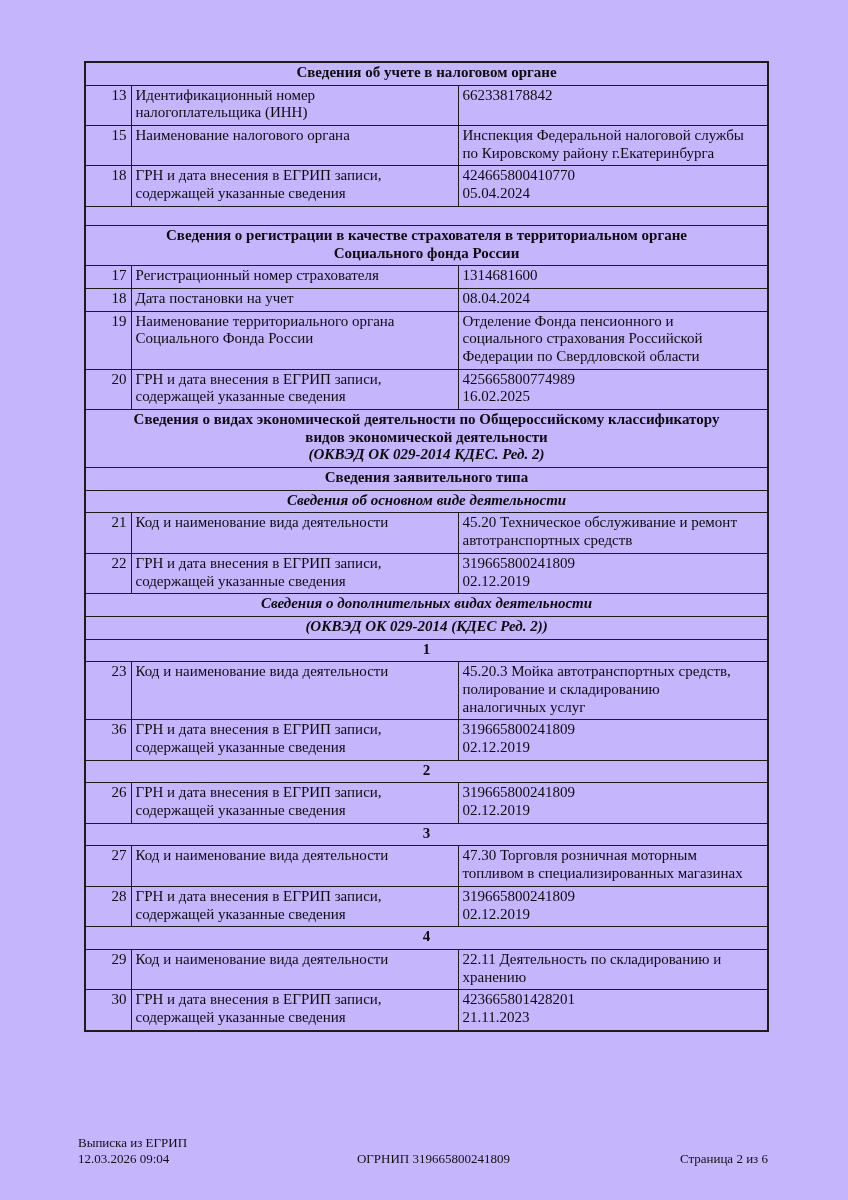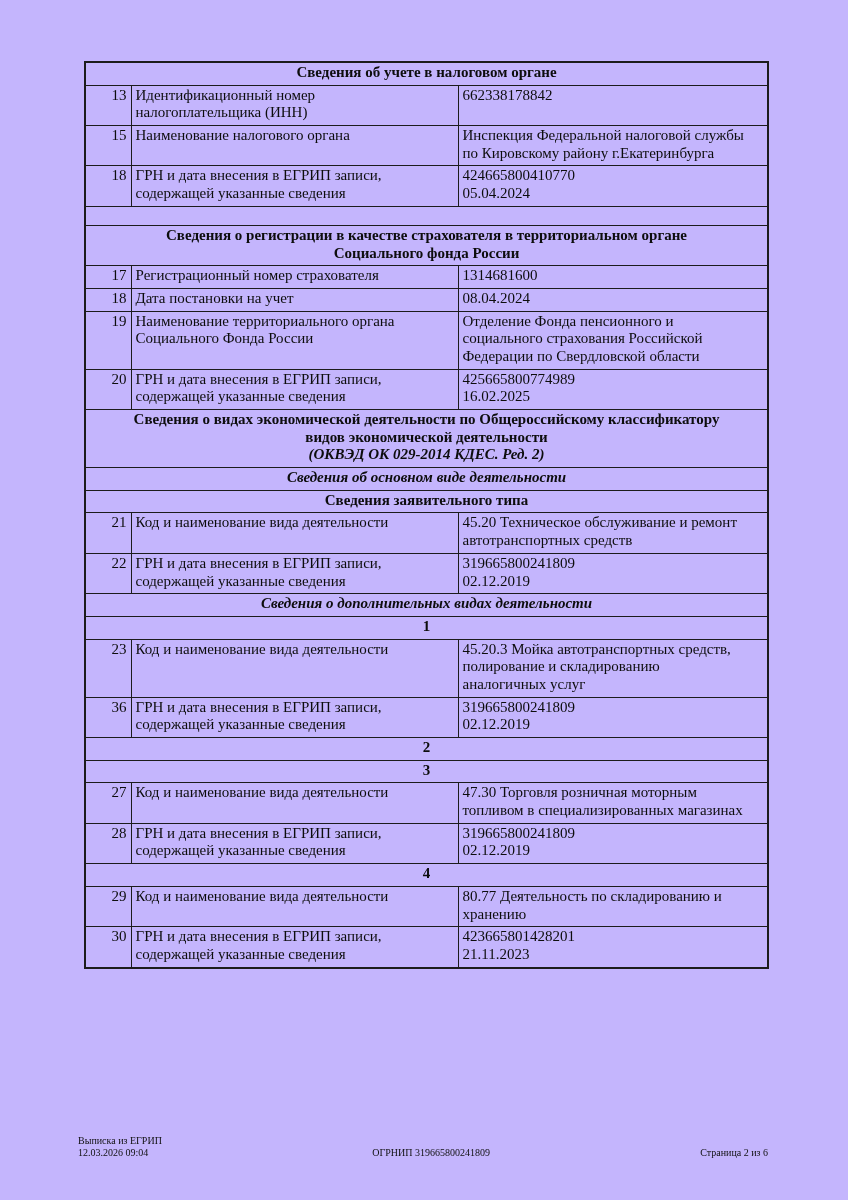--- a/index.html
+++ b/index.html
@@ -38,21 +38,21 @@
   td.sec .line.italic { font-style:italic; }
 
   td.spacer-cell {
     height:14px; padding:0;
     border-top-width:2px; border-bottom-width:2px;
   }
 
   .footer {
     position:absolute; left:78px; right:80px; top:1135px;
     display:flex; justify-content:space-between; align-items:flex-end;
-    font-size:10px; line-height:1.2; color:#111;
+    font-size:13px; line-height:1.2; color:#111;
   }
   .footer .left  { text-align:left; }
   .footer .center{ text-align:right; }
   .footer .right { text-align:right; }
 </style>
 </head>
 <body>
 
 <div class="page">
 
@@ -151,26 +151,26 @@
         </tr>
         <tr>
           <td colspan="3" class="sec">
             <div class="line">Сведения о видах экономической деятельности по Общероссийскому классификатору</div>
             <div class="line">видов экономической деятельности</div>
             <div class="line italic">(ОКВЭД ОК 029-2014 КДЕС. Ред. 2)</div>
           </td>
         </tr>
         <tr>
           <td colspan="3" class="sec">
+            <div class="line">Сведения заявительного типа</div>
+          </td>
+        </tr>
+        <tr>
+          <td colspan="3" class="sec">
             <div class="line italic">Сведения об основном виде деятельности</div>
-          </td>
-        </tr>
-        <tr>
-          <td colspan="3" class="sec">
-            <div class="line">Сведения заявительного типа</div>
           </td>
         </tr>
         <tr>
           <td class="cell-num">21</td>
           <td class="cell-label">
             <div>Код и наименование вида деятельности</div>
           </td>
           <td class="cell-value">
             <div>45.20 Техническое обслуживание и ремонт</div>
             <div>автотранспортных средств</div>
@@ -183,20 +183,25 @@
             <div>содержащей указанные сведения</div>
           </td>
           <td class="cell-value">
             <div>319665800241809</div>
             <div>02.12.2019</div>
           </td>
         </tr>
         <tr>
           <td colspan="3" class="sec">
             <div class="line italic">Сведения о дополнительных видах деятельности</div>
+          </td>
+        </tr>
+        <tr>
+          <td colspan="3" class="sec">
+            <div class="line italic">(ОКВЭД ОК 029-2014 (КДЕС Ред. 2))</div>
           </td>
         </tr>
         <tr>
           <td colspan="3" class="sec">
             <div class="line">1</div>
           </td>
         </tr>
         <tr>
           <td class="cell-num">23</td>
           <td class="cell-label">
@@ -218,20 +223,31 @@
             <div>319665800241809</div>
             <div>02.12.2019</div>
           </td>
         </tr>
         <tr>
           <td colspan="3" class="sec">
             <div class="line">2</div>
           </td>
         </tr>
         <tr>
+          <td class="cell-num">26</td>
+          <td class="cell-label">
+            <div>ГРН и дата внесения в ЕГРИП записи,</div>
+            <div>содержащей указанные сведения</div>
+          </td>
+          <td class="cell-value">
+            <div>319665800241809</div>
+            <div>02.12.2019</div>
+          </td>
+        </tr>
+        <tr>
           <td colspan="3" class="sec">
             <div class="line">3</div>
           </td>
         </tr>
         <tr>
           <td class="cell-num">27</td>
           <td class="cell-label">
             <div>Код и наименование вида деятельности</div>
           </td>
           <td class="cell-value">
@@ -254,21 +270,21 @@
           <td colspan="3" class="sec">
             <div class="line">4</div>
           </td>
         </tr>
         <tr>
           <td class="cell-num">29</td>
           <td class="cell-label">
             <div>Код и наименование вида деятельности</div>
           </td>
           <td class="cell-value">
-            <div>80.77 Деятельность по складированию и</div>
+            <div>22.11 Деятельность по складированию и</div>
             <div>хранению</div>
           </td>
         </tr>
         <tr>
           <td class="cell-num">30</td>
           <td class="cell-label">
             <div>ГРН и дата внесения в ЕГРИП записи,</div>
             <div>содержащей указанные сведения</div>
           </td>
           <td class="cell-value">

